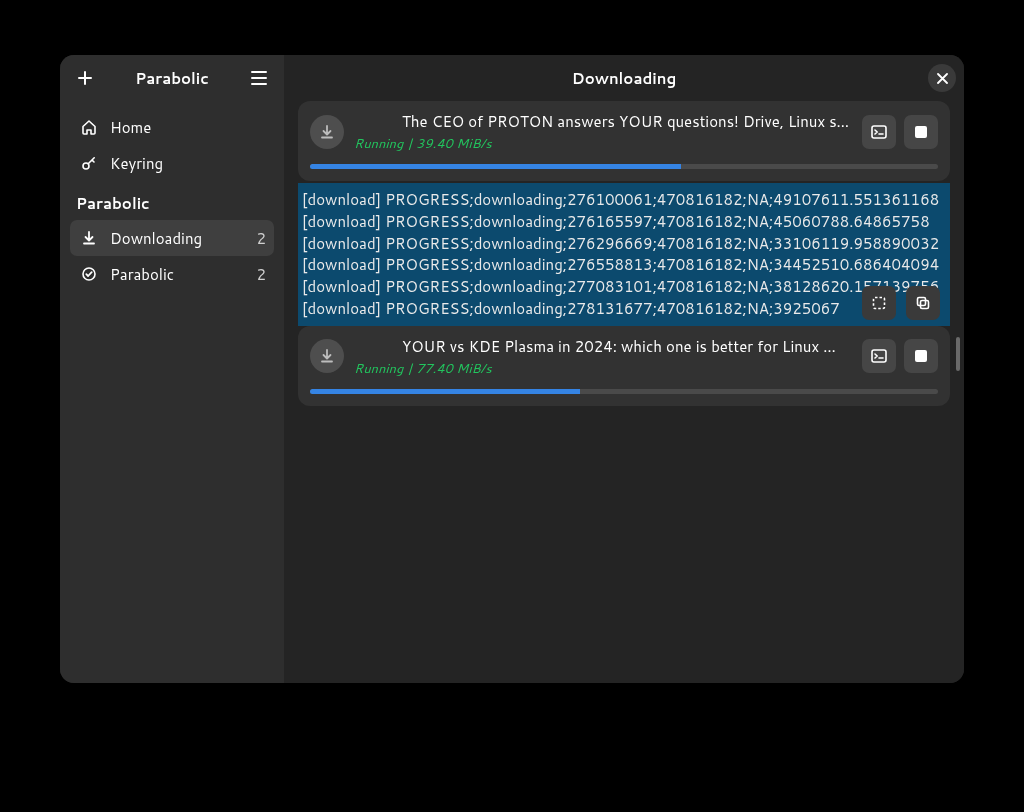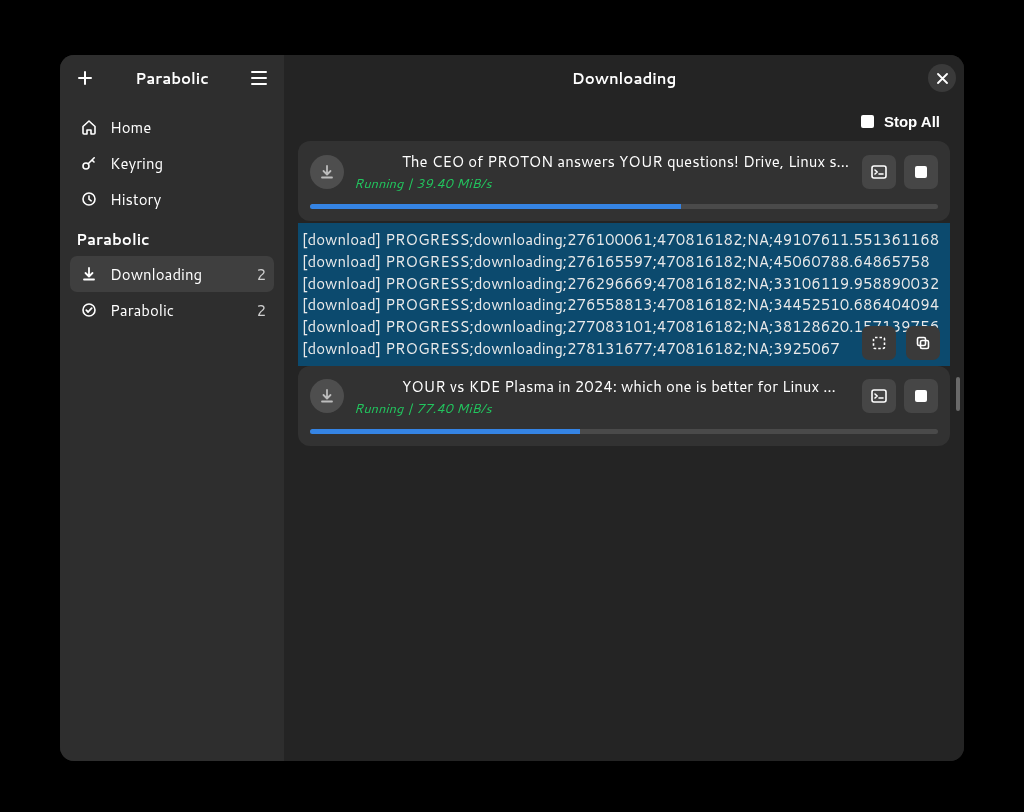--- a/index.html
+++ b/index.html
@@ -1,18 +1,18 @@
 <!DOCTYPE html>
 <html><head>
 <meta charset="utf-8">
 <style>
   * { box-sizing: border-box; margin: 0; padding: 0; }
   html, body { width: 1024px; height: 812px; background: #000; font-family: Cantarell, "Segoe UI", system-ui, sans-serif; color: #fff; overflow: hidden; }
   .window {
-    position: absolute; left: 60px; top: 55px; width: 904px; height: 706px;
+    position: absolute; left: 60px; top: 55px; width: 904px; height: 628px;
     background: #242424; border-radius: 14px; display: flex; overflow: hidden;
     box-shadow: 0 10px 40px rgba(0,0,0,0.6);
   }
   
   .sidebar { width: 224px; background: #2e2e2e; display: flex; flex-direction: column; }
   .sb-header { height: 46px; display: flex; align-items: center; padding: 0 8px; }
   .sb-title { flex: 1; text-align: center; font-weight: 700; font-size: 15px; color: #fff; }
   .icon-btn {
     width: 34px; height: 34px; border: none; background: transparent; color: #fff;
     border-radius: 6px; display: inline-flex; align-items: center; justify-content: center;
@@ -122,29 +122,20 @@
       </div>
       <div class="nav-item">
         <span class="ni-icon">
           <svg width="16" height="16" viewBox="0 0 16 16">
               <circle cx="5" cy="11" r="3" fill="none" stroke="#fff" stroke-width="1.6"></circle>
               <path d="m7.2 8.8 6-6M11 5l2 2" stroke="#fff" stroke-width="1.6" stroke-linecap="round"></path>
             </svg>
         </span>
         <span class="ni-label">Keyring</span>
       </div>
-      <div class="nav-item">
-        <span class="ni-icon">
-          <svg width="16" height="16" viewBox="0 0 16 16">
-              <circle cx="8" cy="8" r="6" fill="none" stroke="#fff" stroke-width="1.6"></circle>
-              <path d="M8 5v3.2l2.2 1.6" stroke="#fff" stroke-width="1.6" stroke-linecap="round" fill="none"></path>
-            </svg>
-        </span>
-        <span class="ni-label">History</span>
-      </div>
 
       <div class="section-label">Parabolic</div>
 
       <div class="nav-item active">
         <span class="ni-icon">
           <svg width="16" height="16" viewBox="0 0 16 16">
               <path d="M8 2v8M4.5 7 8 10.5 11.5 7" stroke="#fff" stroke-width="1.8" stroke-linecap="round" stroke-linejoin="round" fill="none"></path>
               <path d="M3 13.5h10" stroke="#fff" stroke-width="1.8" stroke-linecap="round"></path>
             </svg>
         </span>
@@ -164,26 +155,20 @@
     </div>
   </div>
 
   <div class="main">
     <div class="hdr">
       <div class="hdr-title">Downloading</div>
       <button class="close-btn">
         <svg width="11" height="11" viewBox="0 0 11 11">
             <path d="M1 1l9 9M10 1l-9 9" stroke="#fff" stroke-width="1.8" stroke-linecap="round"></path>
           </svg>
-      </button>
-    </div>
-    <div class="toolbar">
-      <button class="stop-all">
-        <span class="stop-sq"></span>
-        <span>Stop All</span>
       </button>
     </div>
 
     <div class="content">
 
       <div class="card">
         <div class="card-row">
           <span class="dl-badge">
             <svg width="16" height="16" viewBox="0 0 16 16">
                 <path d="M8 2v8M4.5 7 8 10.5 11.5 7" stroke="#bdbdbd" stroke-width="1.8" stroke-linecap="round" stroke-linejoin="round" fill="none"></path>

